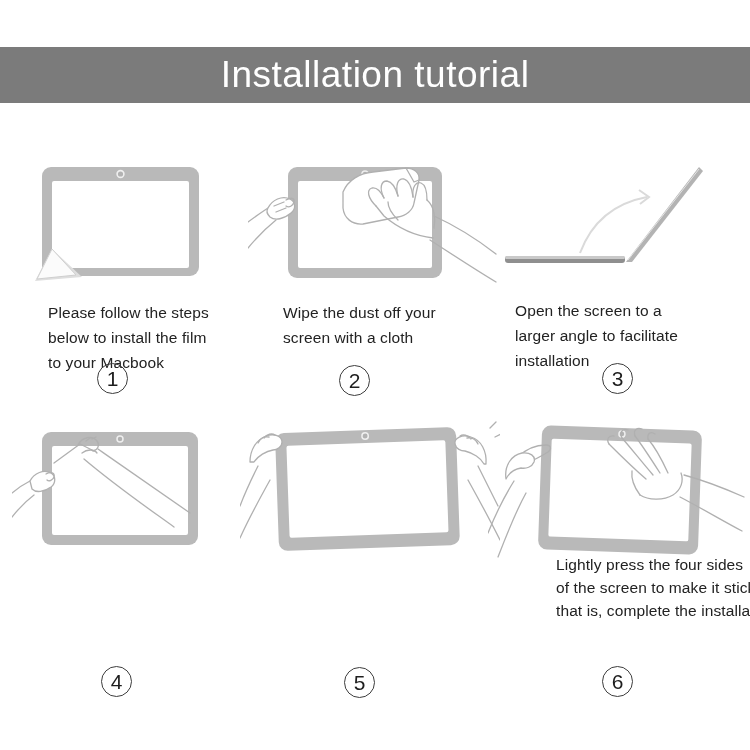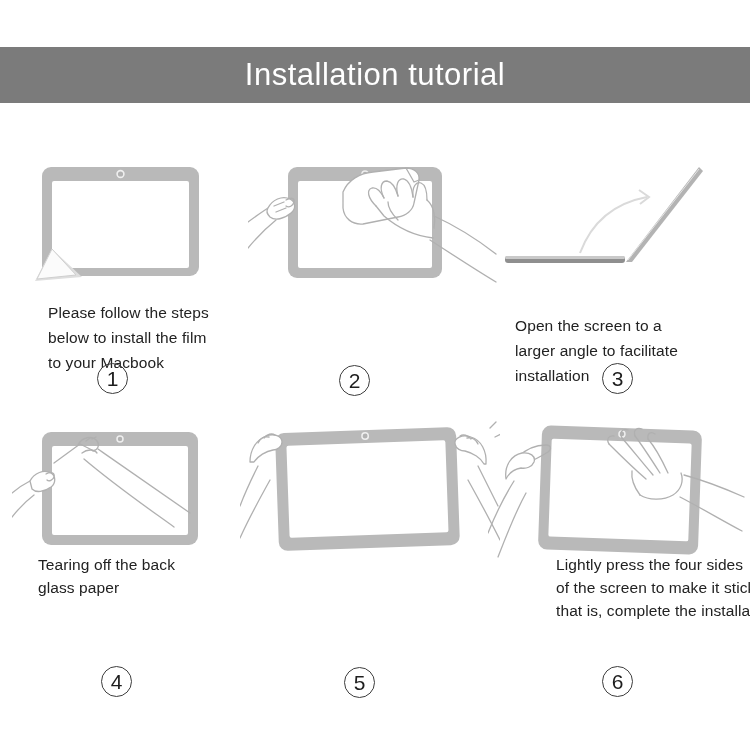--- a/index.html
+++ b/index.html
@@ -5,21 +5,21 @@
   html,body{margin:0;padding:0;background:#ffffff;}
   #canvas{
     position:relative;width:750px;height:750px;background:#ffffff;
     font-family:"Liberation Sans", sans-serif;overflow:hidden;
   }
   .header-bar{
     position:absolute;left:0;top:47px;width:750px;height:56px;
     background:#7b7b7b;display:flex;align-items:center;justify-content:center;
   }
   .header-title{
-    color:#ffffff;font-size:31px;font-weight:400;letter-spacing:0.5px;
+    color:#ffffff;font-size:37px;font-weight:400;letter-spacing:0.5px;
   }
   .illus{position:absolute;}
   .step-text{
     position:absolute;color:#222222;font-size:15.5px;
     white-space:pre-line;letter-spacing:0.1px;
   }
   .row1 .step-text, .step-text.r1{line-height:25px;margin-top:13px;}
   .step-text.r2{line-height:23px;}
   .num-badge{
     position:absolute;width:31px;height:31px;border:1.6px solid #3d3d3d;border-radius:50%;
@@ -139,25 +139,25 @@
     <path class="ln" d="M121,39 C118,34 121,30 126,31 M134,33 C131,27 135,23 140,25 M147,31 C145,25 149,22 154,24 M160,34 C159,28 163,26 167,29"></path>
     <path class="ln" d="M152,90 C160,95 175,96 185,90 C193,85 196,76 193,68"></path>
     <path class="ln" d="M152,90 C146,82 143,74 144,66"></path>
     <path class="ln" d="M196,70 C218,76 238,84 256,92"></path>
     <path class="ln" d="M192,92 C215,104 235,116 254,126"></path>
   </svg>
 
   <div class="step-text r1" style="left:48px;top:287px;width:200px;">Please follow the steps
 below to install the film
 to your Macbook</div>
-  <div class="step-text r1" style="left:515px;top:300px;width:225px;">Open the screen to a
+  <div class="step-text r1" style="left:283px;top:287px;width:210px;">Wipe the dust off your
+screen with a cloth</div>
+  <div class="step-text r1" style="left:515px;top:285px;width:225px;">Open the screen to a
 larger angle to facilitate
 installation</div>
-  <div class="step-text r2" style="left:38px;top:553px;width:205px;">Tearing off the back
-glass paper</div>
   <div class="step-text r2" style="left:515px;top:553px;width:235px;margin-left:41px;">Lightly press the four sides
 of the screen to make it stick,
 that is, complete the installation</div>
 
   <div class="num-badge" style="left:97px;top:363px;">1</div>
   <div class="num-badge" style="left:339px;top:365px;">2</div>
   <div class="num-badge" style="left:602px;top:363px;">3</div>
   <div class="num-badge" style="left:101px;top:666px;">4</div>
   <div class="num-badge" style="left:344px;top:667px;">5</div>
   <div class="num-badge" style="left:602px;top:666px;">6</div>

